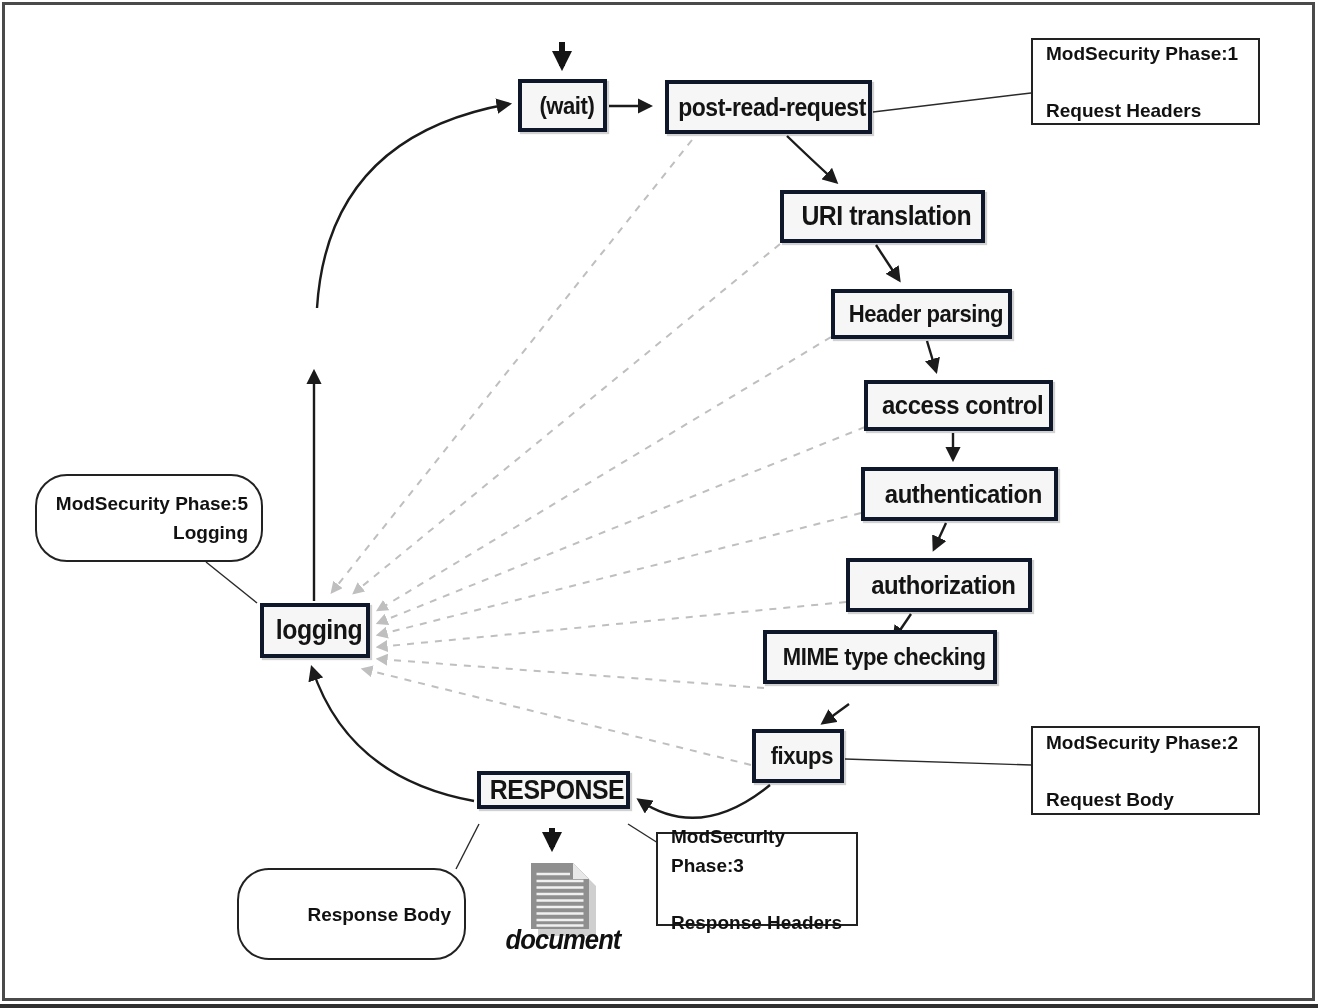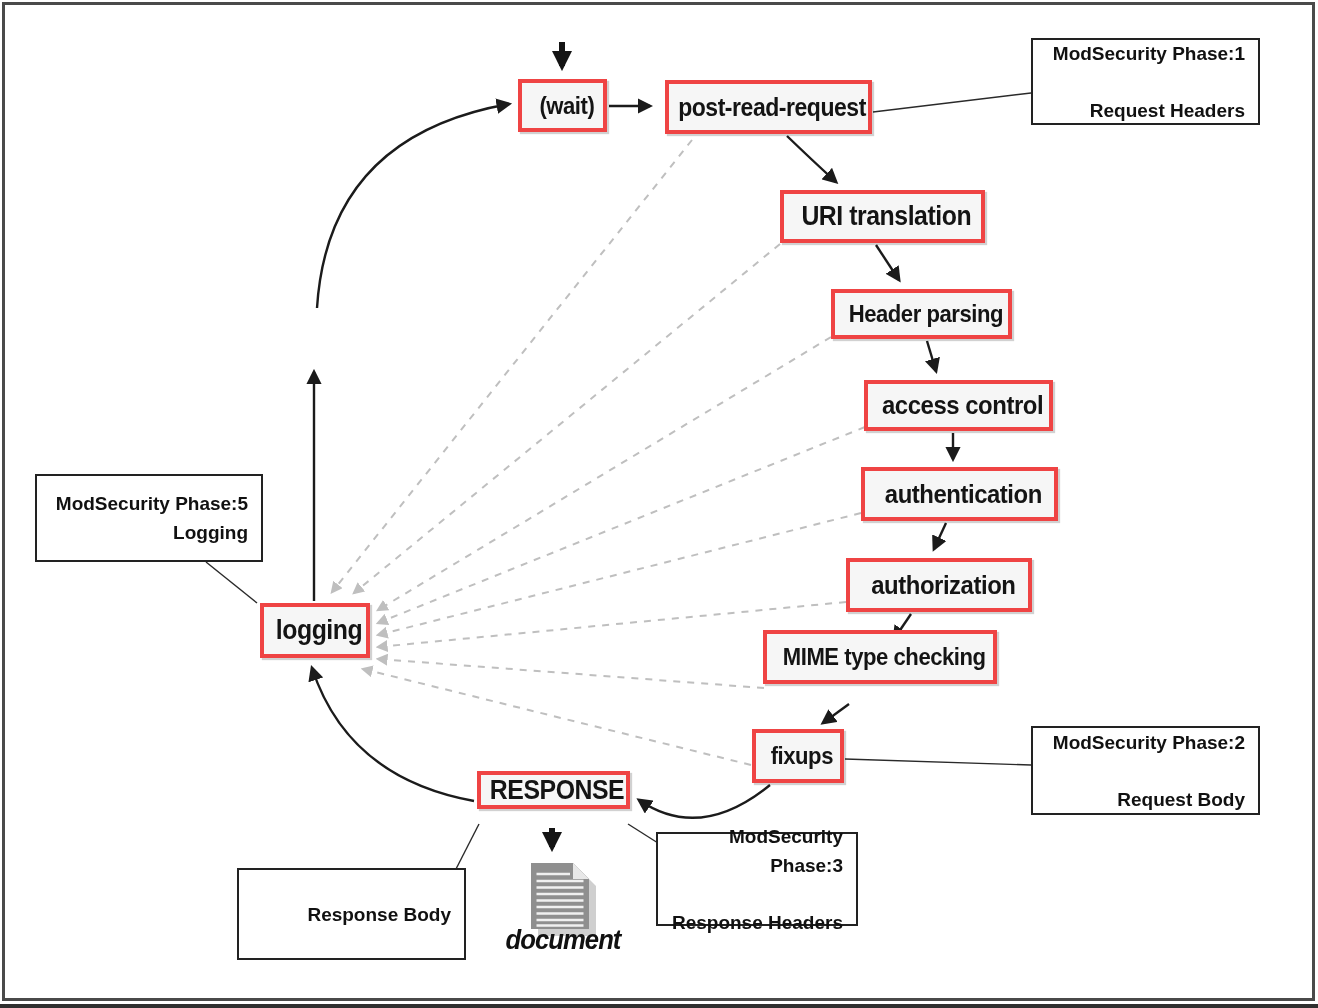--- a/index.html
+++ b/index.html
@@ -11,37 +11,37 @@
     position:absolute; left:2px; top:2px; right:3px; bottom:7px;
     border:3px solid #4a4a4a; pointer-events:none; z-index:5;
   }
   .bottom-strip {
     position:absolute; left:0; right:0; bottom:0; height:4px;
     background:#2f2f2f; z-index:5;
   }
   svg.wires { position:absolute; left:0; top:0; z-index:1; }
   .node {
     position:absolute; z-index:2; box-sizing:border-box;
-    background:#f6f6f6; border:4px solid #ef4444;
+    background:#f6f6f6; border:4px solid #0f172a;
     display:flex; align-items:center; justify-content:center;
     box-shadow:2px 2px 1px rgba(0,0,0,0.18);
     padding-left:8px;
   }
   .node .lbl {
     font-weight:bold; color:#141414; white-space:nowrap;
     letter-spacing:-0.5px; transform:scaleX(0.92);
   }
   .ann {
     position:absolute; z-index:2; box-sizing:border-box;
     background:#fff; border:2px solid #222;
     display:flex; flex-direction:column; justify-content:center;
     padding:0 13px; font-weight:bold; font-size:19px; line-height:29px; color:#111;
   }
-  .ann.left  { text-align:right;gap:28px; }
-  .ann.right { text-align:right; }
+  .ann.left  { text-align:left;gap:28px; }
+  .ann.right { text-align:right;border-radius:32px; }
   .doc-label {
     position:absolute; z-index:2; text-align:center;
     font-style:italic; font-weight:bold; font-size:27px; color:#111;
     letter-spacing:-1px; transform:scaleX(0.95);
   }
 </style>
 </head>
 <body>
 
 <div class="canvas">

